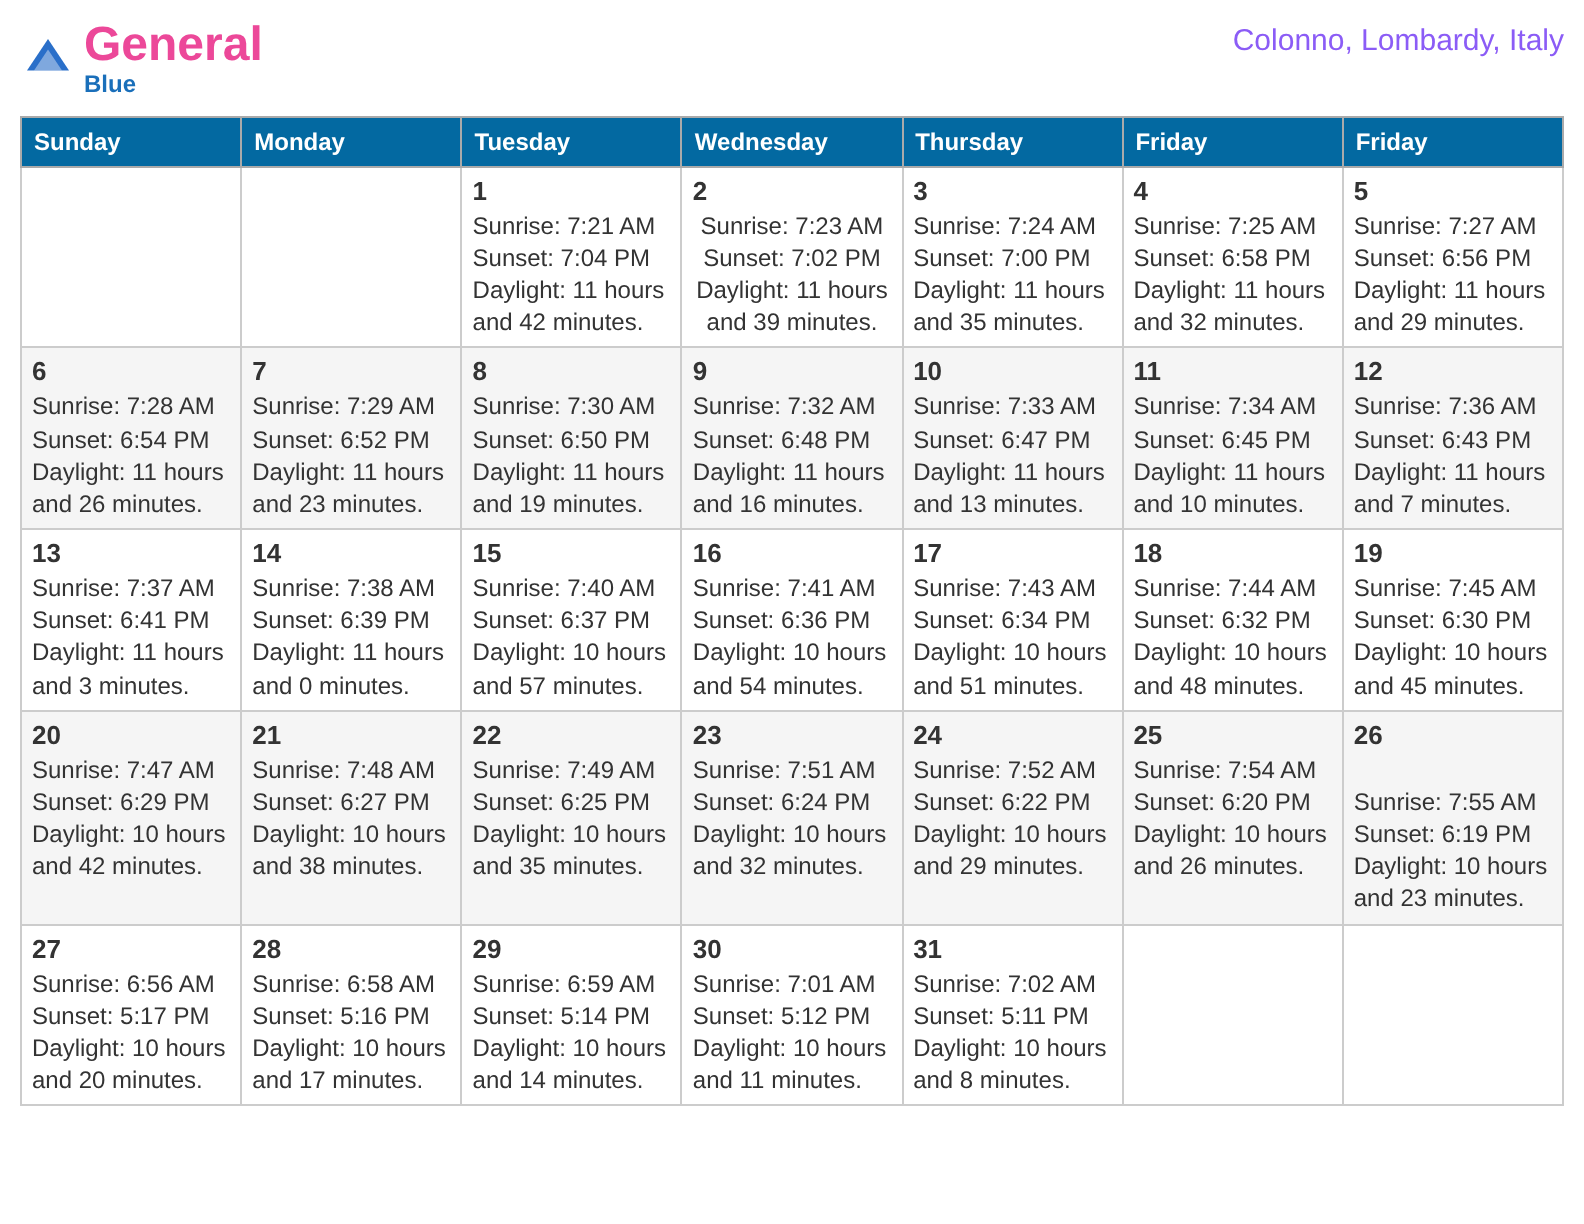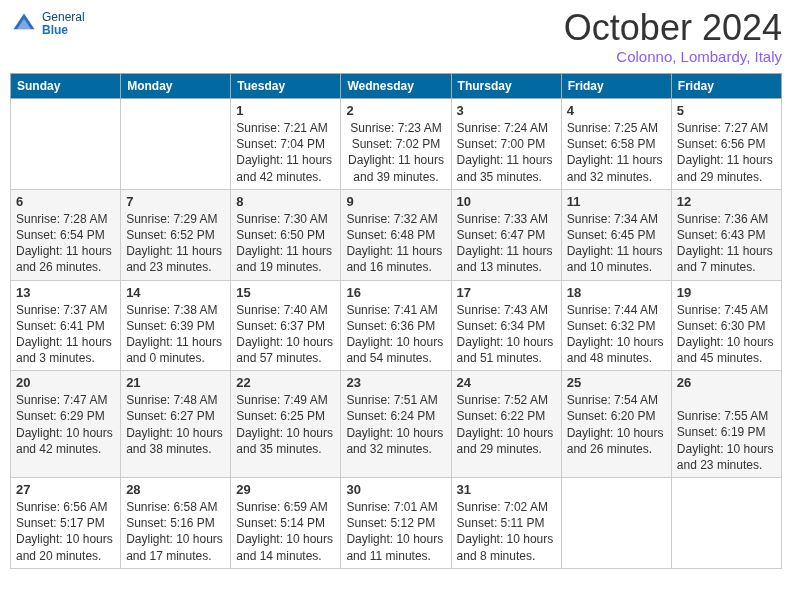--- a/index.html
+++ b/index.html
@@ -20,23 +20,23 @@
       display: flex;
       align-items: center;
       gap: 4px;
     }
     .logo-text {
       display: flex;
       flex-direction: column;
       line-height: 1.1;
     }
     .logo-general {
-      font-size: 12px;
-      font-weight: normal;
-      color: #0c4a6e;
+      font-size: 24px;
+      font-weight: bold;
+      color: #ec4899;
     }
     .logo-blue {
       font-size: 12px;
       font-weight: bold;
       color: #1a6fba;
     }
     .logo-icon {
       width: 28px;
       height: 28px;
     }
@@ -103,21 +103,20 @@
     <svg class="logo-icon" viewBox="0 0 32 32">
       <polygon points="16,4 28,22 4,22" fill="#2a6fc9"></polygon>
       <polygon points="16,10 24,22 8,22" fill="#fff" opacity="0.4"></polygon>
     </svg>
     <div class="logo-text">
       <span class="logo-general">General</span>
       <span class="logo-blue">Blue</span>
     </div>
   </div>
   <div class="title-block">
-    <div class="month-title">October 2024</div>
     <div class="location">Colonno, Lombardy, Italy</div>
   </div>
 </div>
 
 <table class="calendar-table">
   <thead>
     <tr id="weekday-row">
         <th>Sunday</th>
         <th>Monday</th>
         <th>Tuesday</th>

